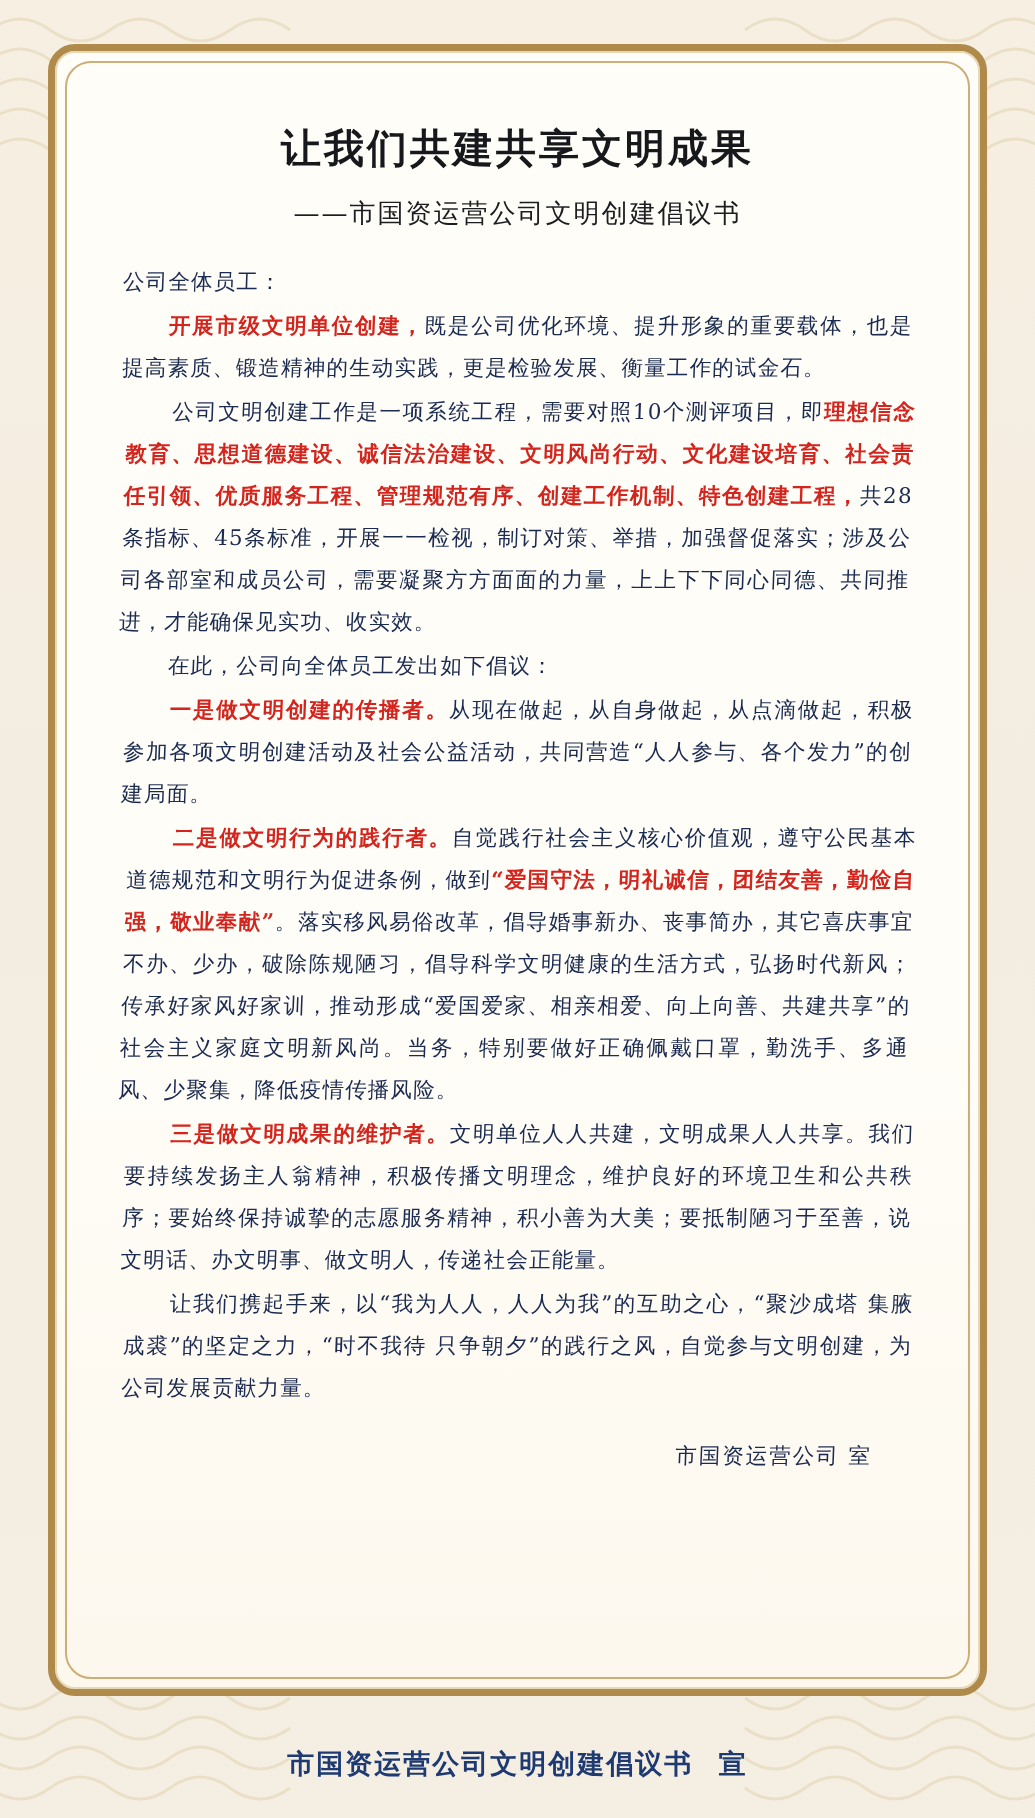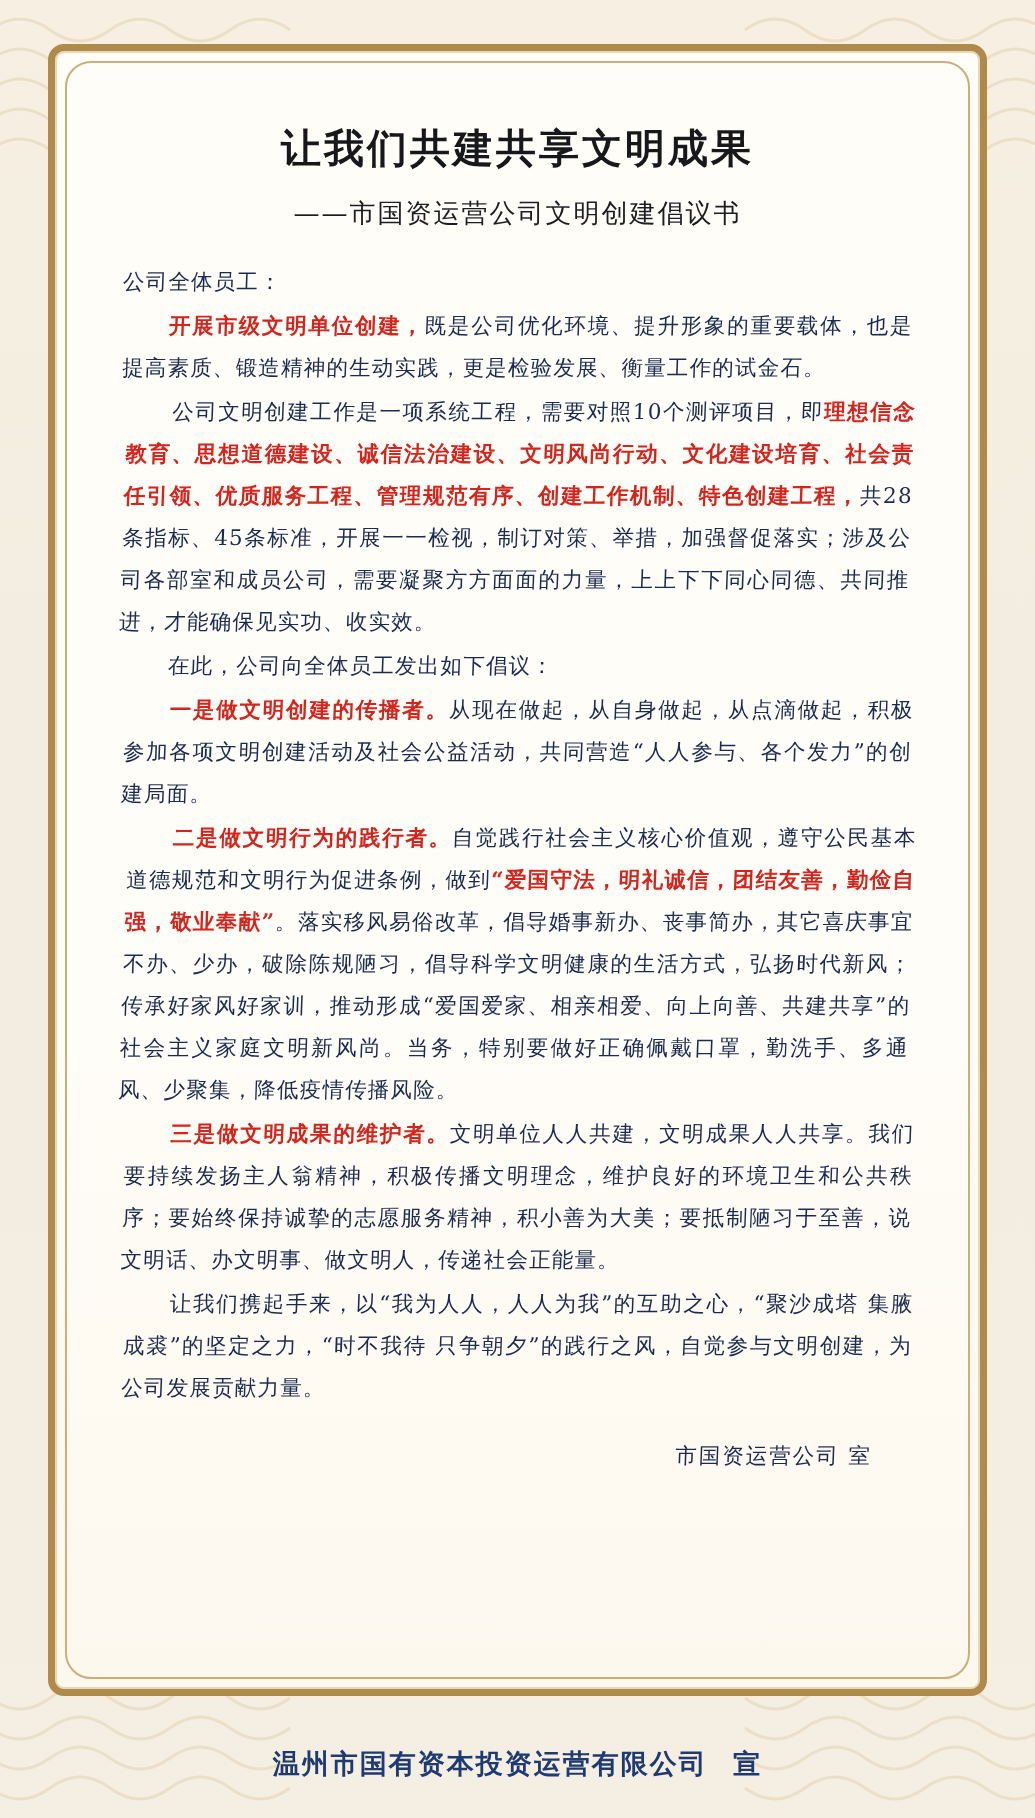--- a/index.html
+++ b/index.html
@@ -38,21 +38,21 @@
   .pattern-corner.br { bottom: 0; right: 0; transform: scale(-1,-1); }
 
   
   .frame-outer {
     position: absolute;
     top: 44px;
     left: 48px;
     right: 48px;
     bottom: 122px;
     border: 7px solid #b08a4a;
-    border-radius: 16px;
+    border-radius: 27px;
     background: linear-gradient(180deg,#fffdf8 0%, #fffdf7 60%, #fdf8ee 100%);
     box-shadow: 0 0 0 2px #e8d9b6 inset;
   }
   .frame-inner {
     position: absolute;
     top: 10px;
     left: 10px;
     right: 10px;
     bottom: 10px;
     border: 2px solid #cdae76;
@@ -190,17 +190,17 @@
               <p class="para"><span>让我们携起手来，以“我为人人，人人为我”的互助之心，“聚沙成塔 集腋成裘”的坚定之力，“时不我待 只争朝夕”的践行之风，自觉参与文明创建，为公司发展贡献力量。</span></p>
             </div>
           <div class="sign">市国资运营公司  室</div>
         </div>
 
       </div>
     </div>
   </div>
 
   <div class="footer">
-    <span>温州市国有资本投资运营有限公司</span>
+    <span>市国资运营公司文明创建倡议书</span>
     <span class="tail">宣</span>
   </div>
 
 </div>
 
 </body></html>

